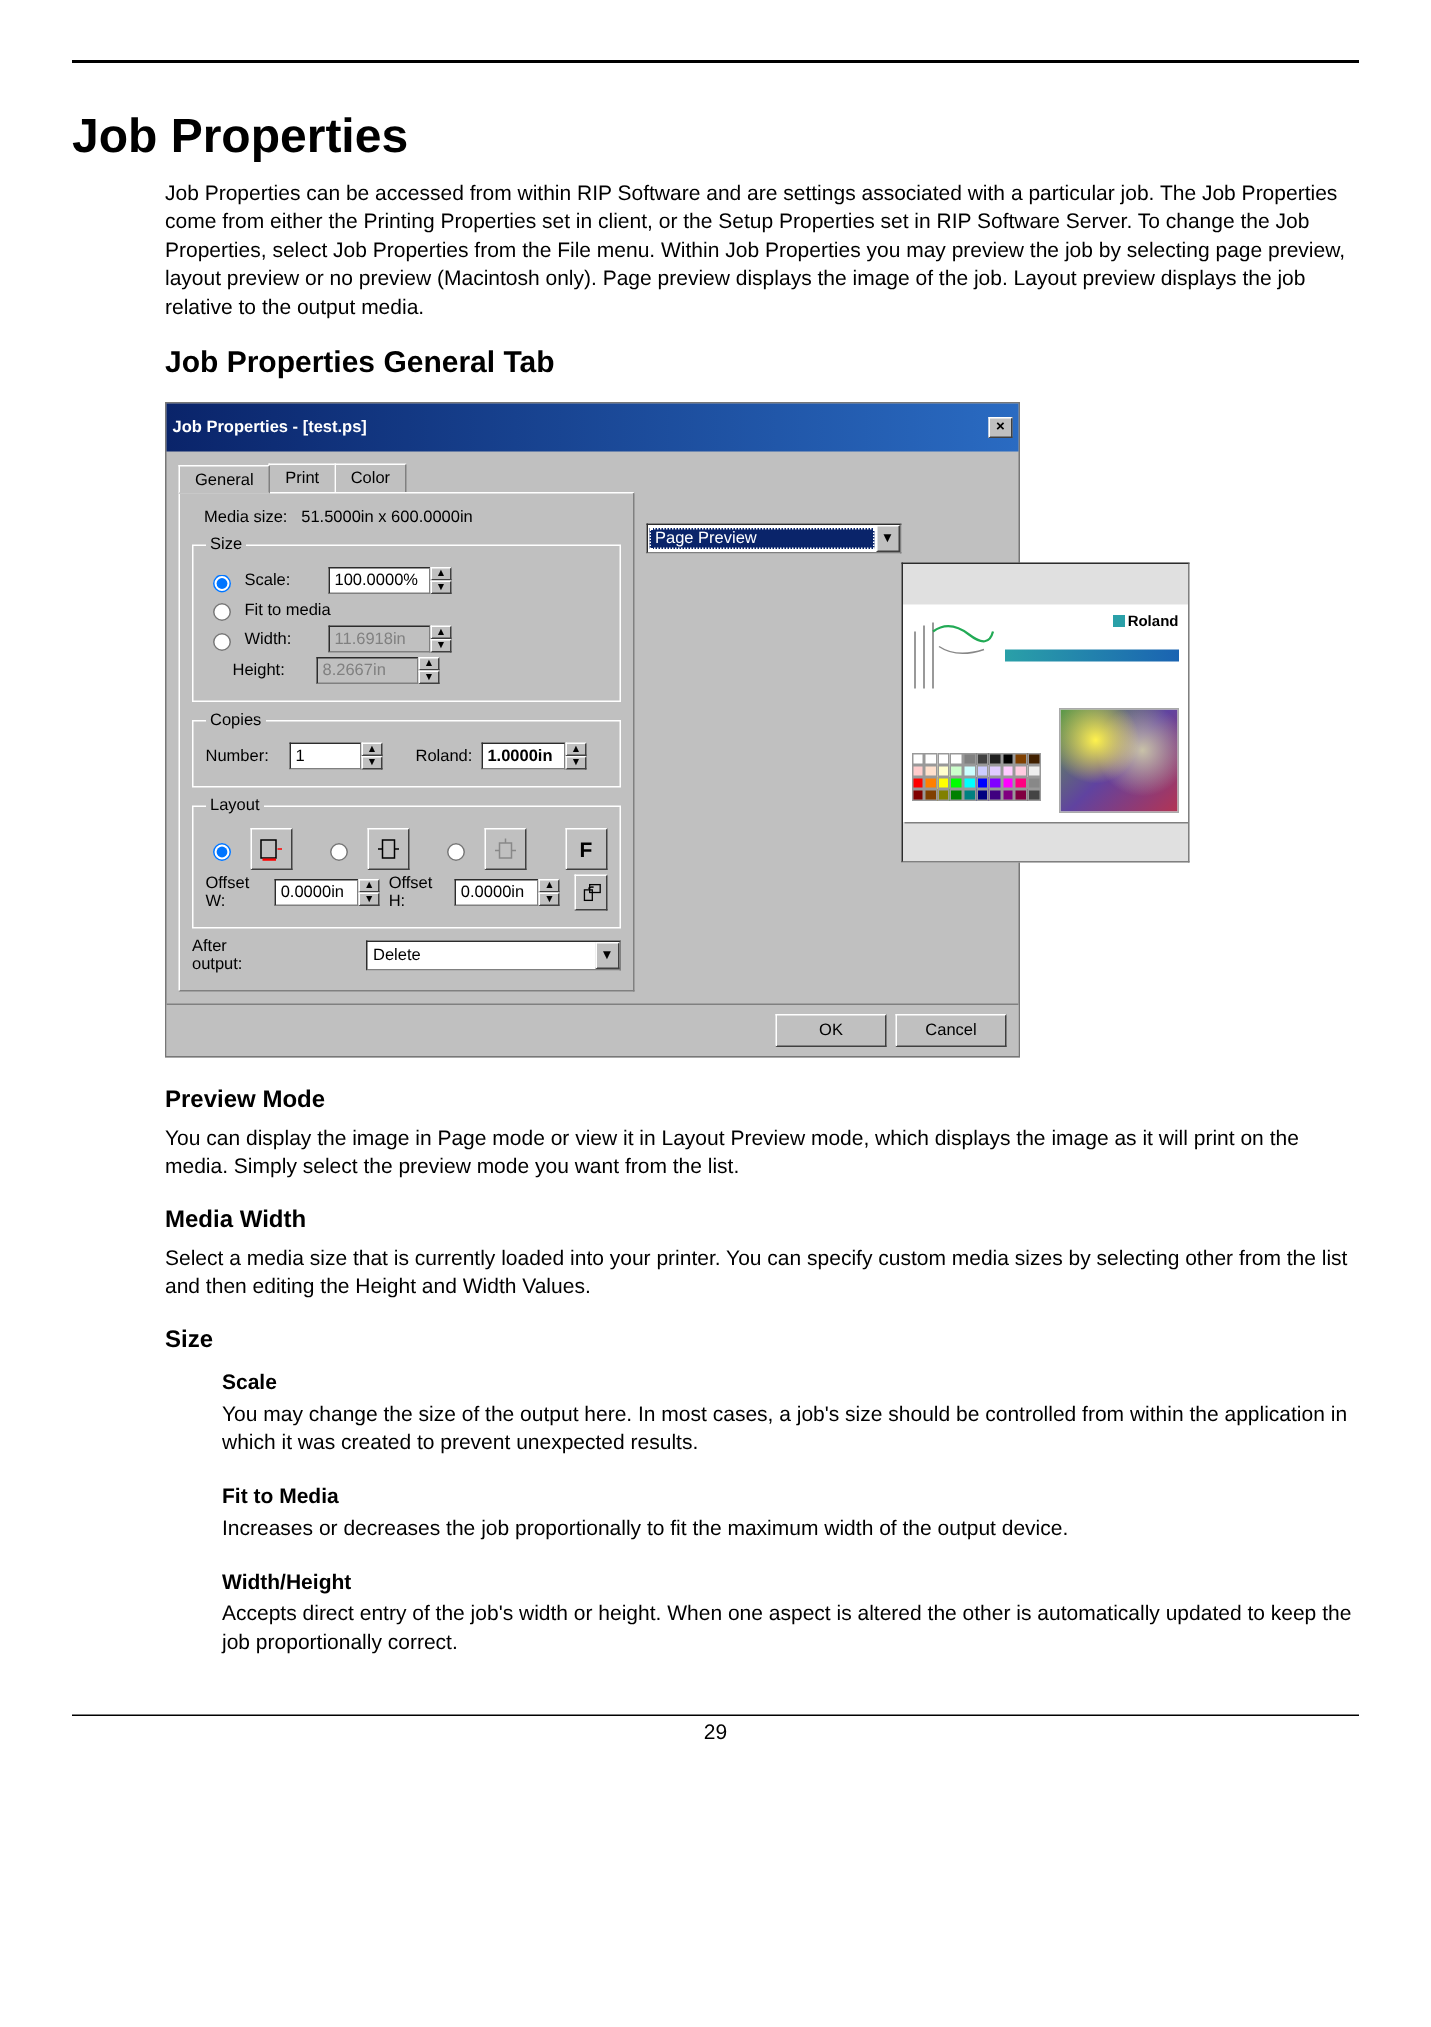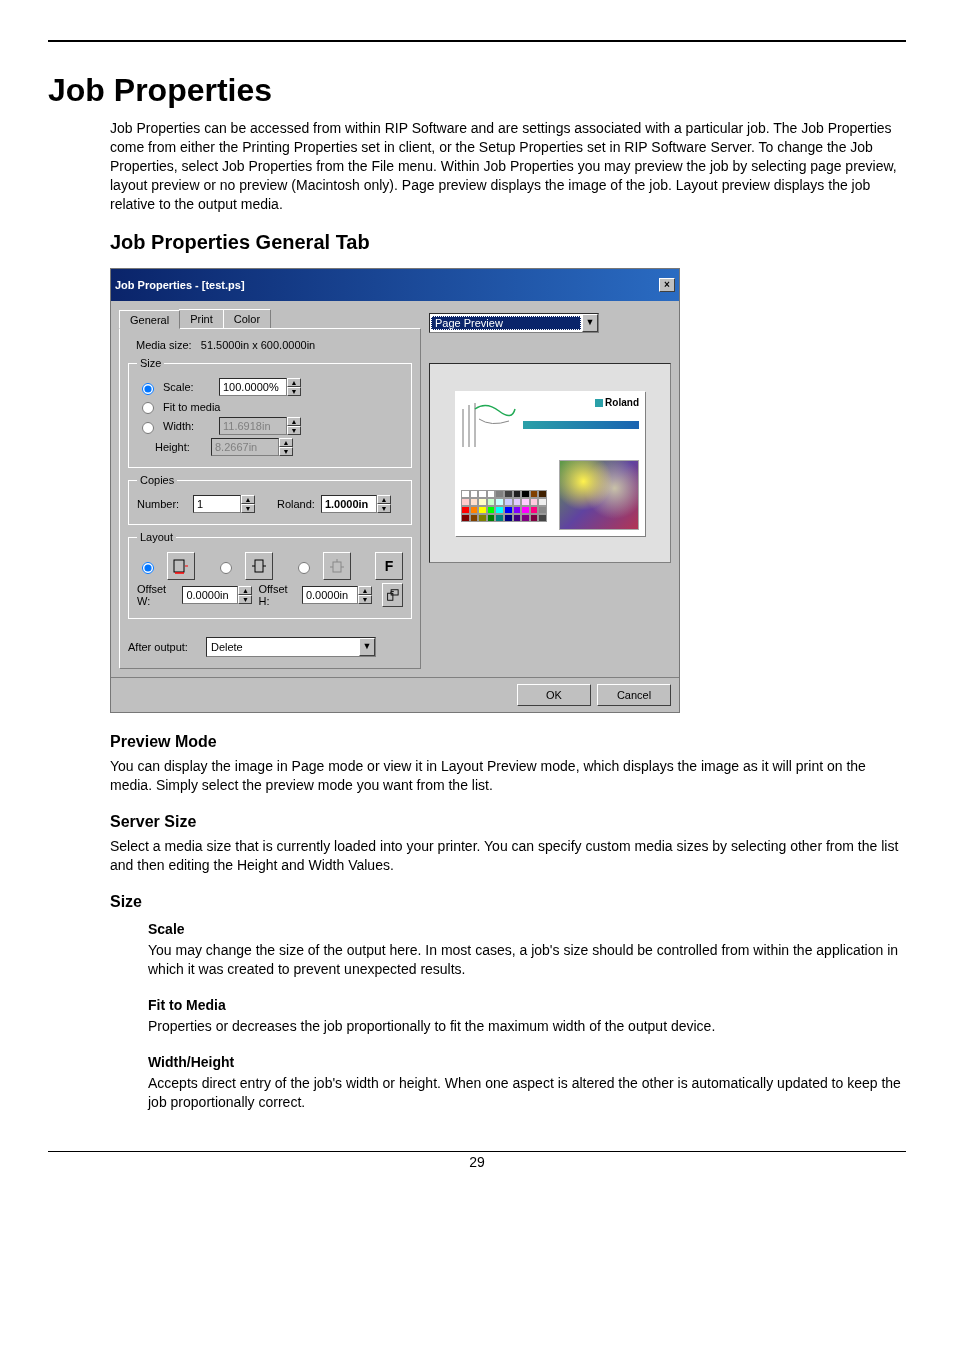--- a/index.html
+++ b/index.html
@@ -75,21 +75,21 @@
     font-weight: bold;
     text-align: center;
     line-height: 12px;
   }
   .dialog-body {
     display: flex;
     padding: 8px;
     gap: 8px;
   }
   .left-col { flex: 0 0 302px; }
-  .right-col { flex: 1; display:flex; flex-direction:column; }
+  .right-col { flex: 1; display:flex; flex-direction:row;margin-top:36px; }
 
   .tabs { display: flex; }
   .tab {
     padding: 3px 10px 2px 10px;
     background: #c0c0c0;
     border: 1px solid #fff;
     border-right-color: #808080;
     border-bottom: none;
     position: relative;
     margin-right: -1px;
@@ -404,21 +404,21 @@
             <span class="icon-btn sm">
               <svg viewBox="0 0 16 16" width="14" height="14">
                   <rect x="3" y="6" width="6" height="8" fill="none" stroke="#000"></rect>
                   <rect x="7" y="2" width="8" height="6" fill="none" stroke="#000"></rect>
                   <path d="M6 5 A4 4 0 0 1 10 4" fill="none" stroke="#000"></path>
                 </svg>
             </span>
           </div>
         </fieldset>
 
-        <div class="row" style="margin-top:18px;">
+        <div class="row" style="margin-top:6px;gap:38px;">
           <span>After output:</span>
           <span style="width:6px;"></span>
           <span class="win-select" style="min-width:170px;">
             <span class="sel-text">Delete</span>
             <span class="sel-btn">▼</span>
           </span>
         </div>
       </div>
     </div>
 
@@ -497,29 +497,29 @@
   </div>
   <div class="dlg-btns">
     <button class="win-btn">OK</button>
     <button class="win-btn">Cancel</button>
   </div>
 </div>
 
 <h3 class="indent">Preview Mode</h3>
 <p class="body-text indent">You can display the image in Page mode or view it in Layout Preview mode, which displays the image as it will print on the media. Simply select the preview mode you want from the list.</p>
 
-<h3 class="indent">Server Size</h3>
+<h3 class="indent">Media Width</h3>
 <p class="body-text indent">Select a media size that is currently loaded into your printer. You can specify custom media sizes by selecting other from the list and then editing the Height and Width Values.</p>
 
 <h3 class="indent">Size</h3>
 
 <h4 class="indent2">Scale</h4>
 <p class="body-text indent2">You may change the size of the output here. In most cases, a job's size should be controlled from within the application in which it was created to prevent unexpected results.</p>
 
 <h4 class="indent2">Fit to Media</h4>
-<p class="body-text indent2">Properties or decreases the job proportionally to fit the maximum width of the output device.</p>
+<p class="body-text indent2">Increases or decreases the job proportionally to fit the maximum width of the output device.</p>
 
 <h4 class="indent2">Width/Height</h4>
 <p class="body-text indent2">Accepts direct entry of the job's width or height. When one aspect is altered the other is automatically updated to keep the job proportionally correct.</p>
 
 <div class="page-footer">
   <span>29</span>
 </div>
 
 </body></html>

